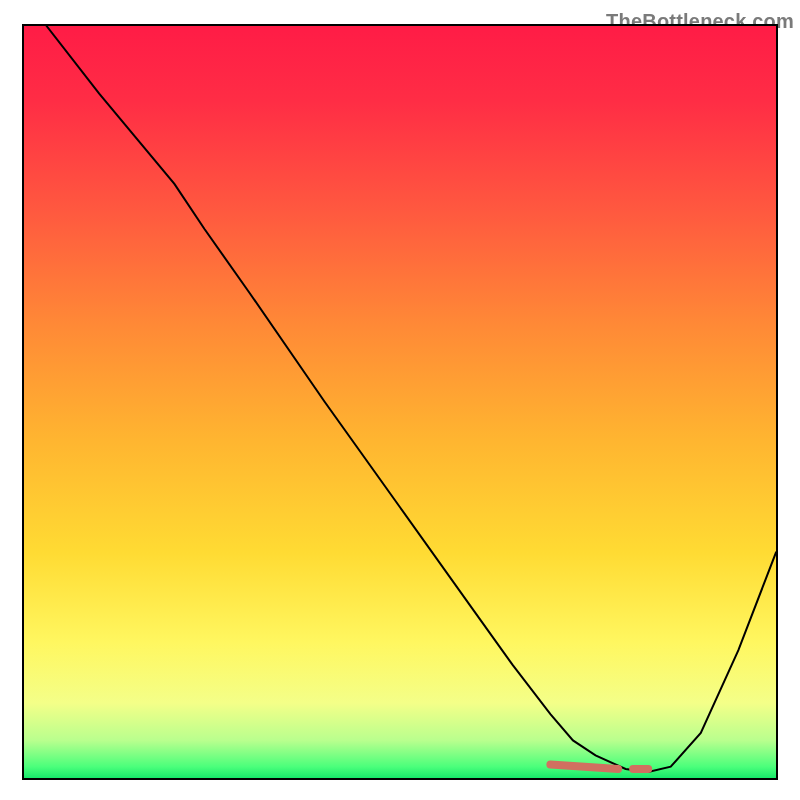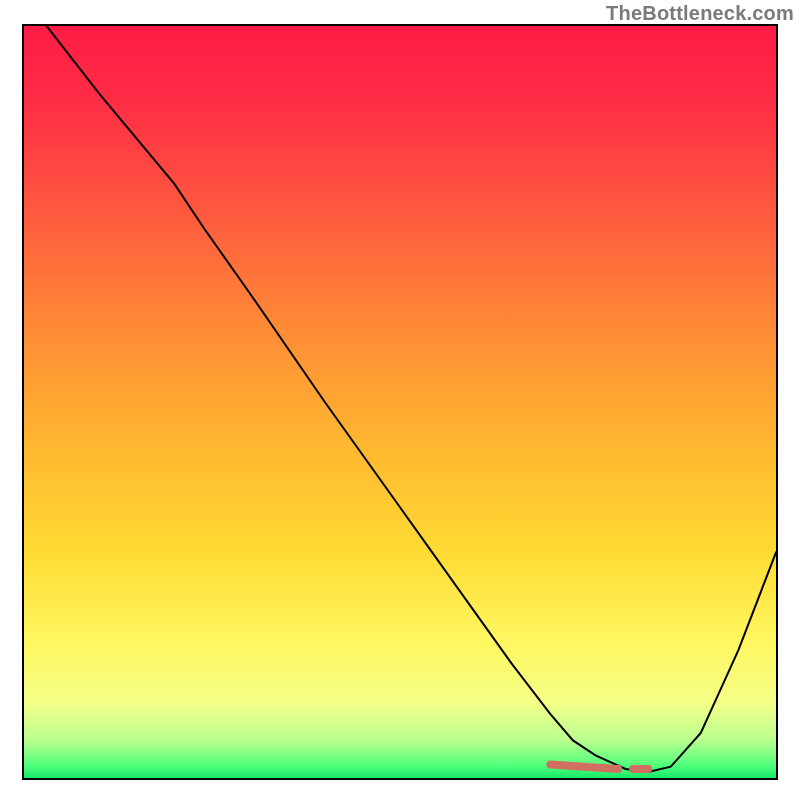--- a/index.html
+++ b/index.html
@@ -10,21 +10,21 @@
     background: #ffffff;
     font-family: Arial, Helvetica, sans-serif;
   }
   .wrap {
     position: relative;
     width: 800px;
     height: 800px;
   }
   .attr {
     position: absolute;
-    top: 2px;
+    top: 10px;
     right: 6px;
     font-size: 20px;
     font-weight: bold;
     color: #7a7a7a;
     letter-spacing: 0.2px;
   }
   .plot {
     position: absolute;
     left: 22px;
     top: 24px;

